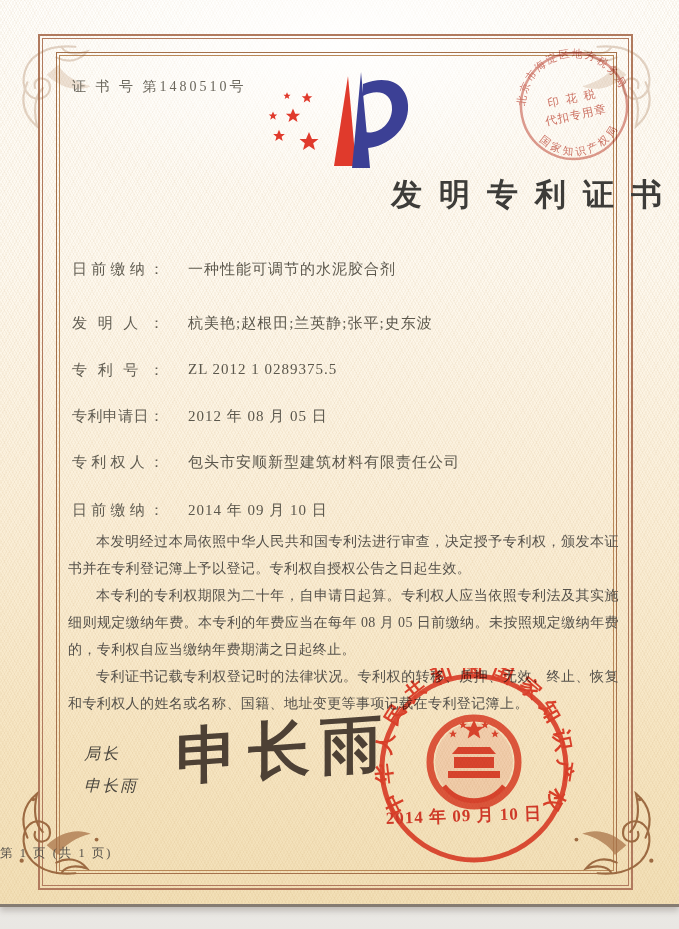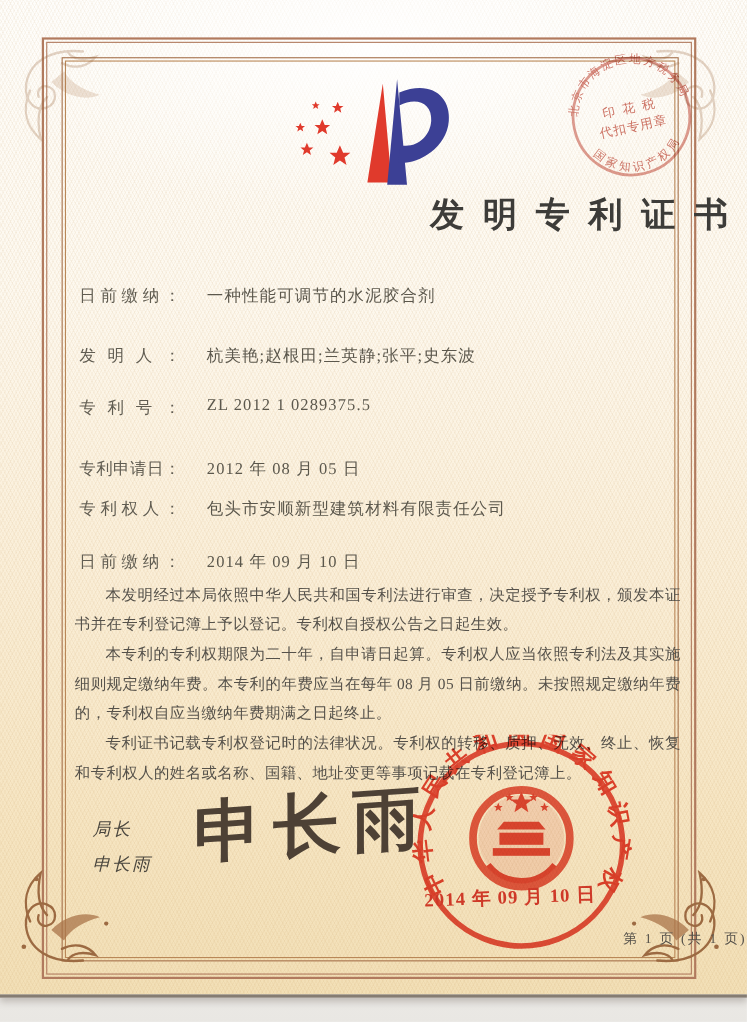--- a/index.html
+++ b/index.html
@@ -41,21 +41,21 @@
     font-size:14px;letter-spacing:3px;color:#6a665c;
   }
   .logo{position:absolute;left:262px;top:68px;}
   .title{
     position:absolute;left:0;right:0;top:174px;text-align:right;
     font-size:31px;font-weight:600;color:#3d3c39;
     letter-spacing:17px;text-indent:17px;
   }
   .fields{position:absolute;left:72px;right:58px;top:0;}
   .frow{position:absolute;left:0;right:0;font-size:15px;color:#5e5a4f;white-space:nowrap;}
-  .f1{top:260px}.f2{top:314px}.f3{top:361px}.f4{top:417px}.f5{top:453px}.f6{top:501px}
+  .f1{top:260px}.f2{top:314px}.f3{top:361px}.f4{top:407px}.f5{top:453px}.f6{top:501px}
   .flabel{
     display:inline-block;width:92px;vertical-align:top;
     text-align:justify;text-align-last:justify;word-break:keep-all;
     color:#615d52;
   }
   .fvalue{margin-left:24px;letter-spacing:1px;color:#5b574c;}
   .paras{
     position:absolute;left:68px;right:60px;top:528px;
     font-size:14px;line-height:27px;color:#55514a;letter-spacing:.4px;
     text-align:justify;
@@ -65,21 +65,21 @@
   .sign .nm{margin-top:11px;}
   .autograph{
     position:absolute;left:176px;top:708px;
     font-size:62px;font-weight:600;color:#40342a;
     letter-spacing:10px;transform:rotate(-4deg) skewX(-4deg);
     opacity:.92;white-space:nowrap;
   }
   .seal{position:absolute;left:372px;top:668px;mix-blend-mode:multiply;opacity:.94;}
   .stamp{position:absolute;left:502px;top:34px;mix-blend-mode:multiply;opacity:.88;}
   .footer{
-    position:absolute;left:0;right:0;top:845px;text-align:right;
+    position:absolute;left:0;right:0;top:845px;text-align:left;
     font-size:12.5px;color:#56524b;letter-spacing:2px;
   }
 </style>
 </head>
 <body>
 
 <div class="sheet">
 
   <div class="border-outer"></div>
   <div class="frame"></div>
@@ -116,20 +116,21 @@
   </svg>
   <svg class="flourish fl-tr" viewBox="0 0 100 100">
     <g stroke="#9c6a42" stroke-width="2.2" fill="none" stroke-linecap="round">
       <path d="M64,95 C32,98 12,84 10,62 C9,46 20,38 30,42 C40,46 40,60 30,62 C24,63 20,58 22,52"></path>
       <path d="M14,58 C6,40 10,24 24,12 C20,30 22,44 30,52"></path>
       <path d="M44,84 C56,78 68,80 76,90 C64,86 54,88 50,94"></path>
     </g>
     <path d="M34,66 C48,52 66,48 80,54 C64,58 52,66 46,76 Z" fill="#a9744a" opacity=".75"></path>
   </svg>
 
+  <div class="cert-no">证 书 号 第1480510号</div>
 
   <svg class="logo" width="150" height="106" viewBox="0 0 150 106">
     <defs>
       <path id="star" d="M0,-10 L2.94,-3.09 L9.51,-3.09 L4.19,1.18 L6.0,8.09 L0,4 L-6.0,8.09 L-4.19,1.18 L-9.51,-3.09 L-2.94,-3.09 Z"></path>
     </defs>
 
     <polygon points="86,8 72,98 94,98" fill="#e03a2c"></polygon>
 
     <polygon points="99,4 90,100 108,100" fill="#3c4095"></polygon>
 

